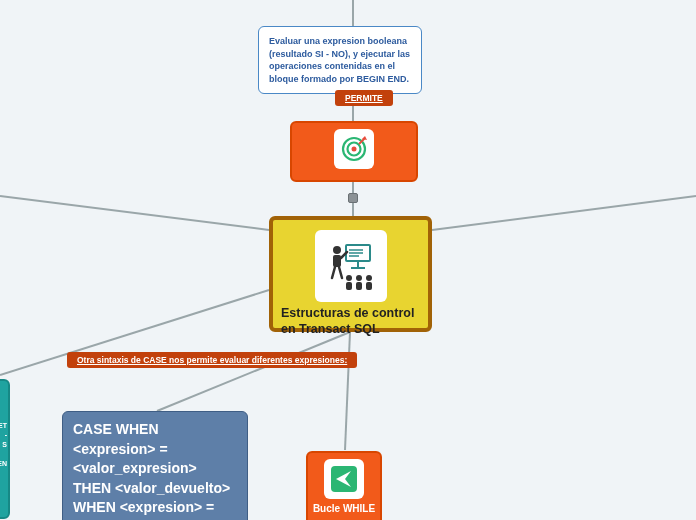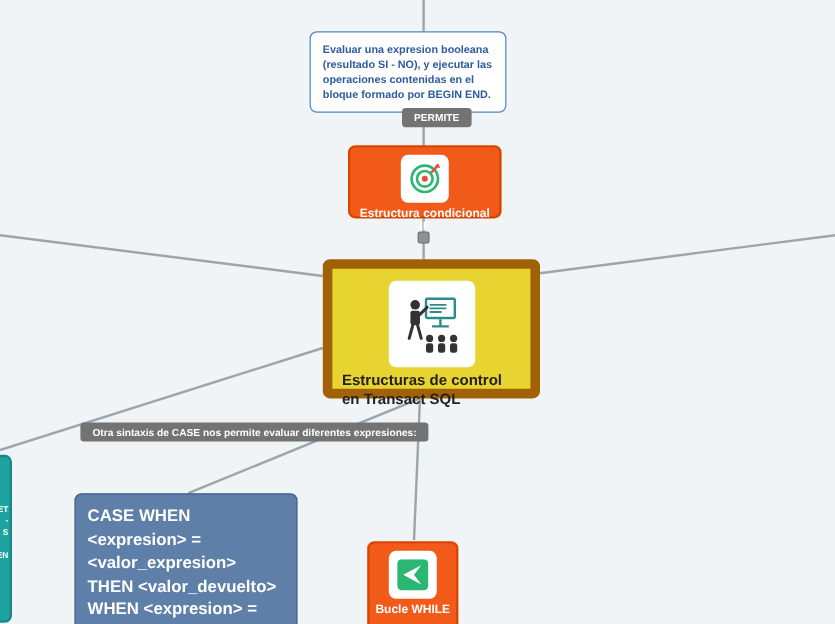--- a/index.html
+++ b/index.html
@@ -27,23 +27,23 @@
     background: #fff;
     border-radius: 6px;
     display: flex;
     align-items: center;
     justify-content: center;
     margin: 8px auto 4px;
   }
   
   .center {
     left: 269px; top: 216px;
-    width: 181px; height: 116px;
+    width: 163px; height: 116px;
     background: #e8d430;
-    border: 8px solid #a16207;
+    border: 4px solid #a16207;
     padding: 2px;
   }
   .center .icon-box { width: 72px; height: 72px; }
   .center-title {
     font-size: 12.5px;
     font-weight: bold;
     color: #222;
     padding: 0 6px 6px;
     line-height: 1.25;
   }
@@ -75,26 +75,27 @@
   }
   .note-top { left: 258px; top: 26px; width: 164px; }
   .note-case {
     left: 62px; top: 411px; width: 186px;
     border: 1px solid #386aa8;
     font-size: 14px;
   }
   
   .pill {
     position: absolute;
-    background: #737373;
+    background: #c2410c;
     color: #fff;
     font-size: 8.5px;
     font-weight: bold;
     padding: 3px 10px;
     border-radius: 3px;
+    text-decoration: underline;
   }
   .pill-permite { left: 335px; top: 90px; }
   .pill-case { left: 67px; top: 352px; }
   
   .teal-frag {
     position: absolute;
     left: -18px; top: 379px;
     width: 28px; height: 140px;
     background: #1fa3a0;
     border: 2px solid #168885;
@@ -145,21 +146,20 @@
 <div class="node orange if-node">
   <div class="icon-box">
     <svg width="26" height="26" viewBox="0 0 26 26">
       <circle cx="13" cy="13" r="11" fill="none" stroke="#2bb673" stroke-width="2.2"></circle>
       <circle cx="13" cy="13" r="6.5" fill="none" stroke="#2bb673" stroke-width="2.2"></circle>
       <circle cx="13" cy="13" r="2.5" fill="#e74c3c"></circle>
       <line x1="18" y1="8" x2="24" y2="2" stroke="#e74c3c" stroke-width="2"></line>
       <polygon points="24,0 26,4 21,3" fill="#e74c3c"></polygon>
     </svg>
   </div>
-  <div class="orange-title">Estructura condicional IF</div>
 </div>
 
 <div class="toggle"></div>
 
 <div class="node center">
   <div class="icon-box">
     <svg width="56" height="56" viewBox="0 0 56 56">
       <rect x="22" y="6" width="26" height="18" rx="2" fill="#2b8a8a"></rect>
       <rect x="24" y="8" width="22" height="14" fill="#fff"></rect>
       <line x1="26" y1="12" x2="40" y2="12" stroke="#2b8a8a" stroke-width="1.5"></line>

